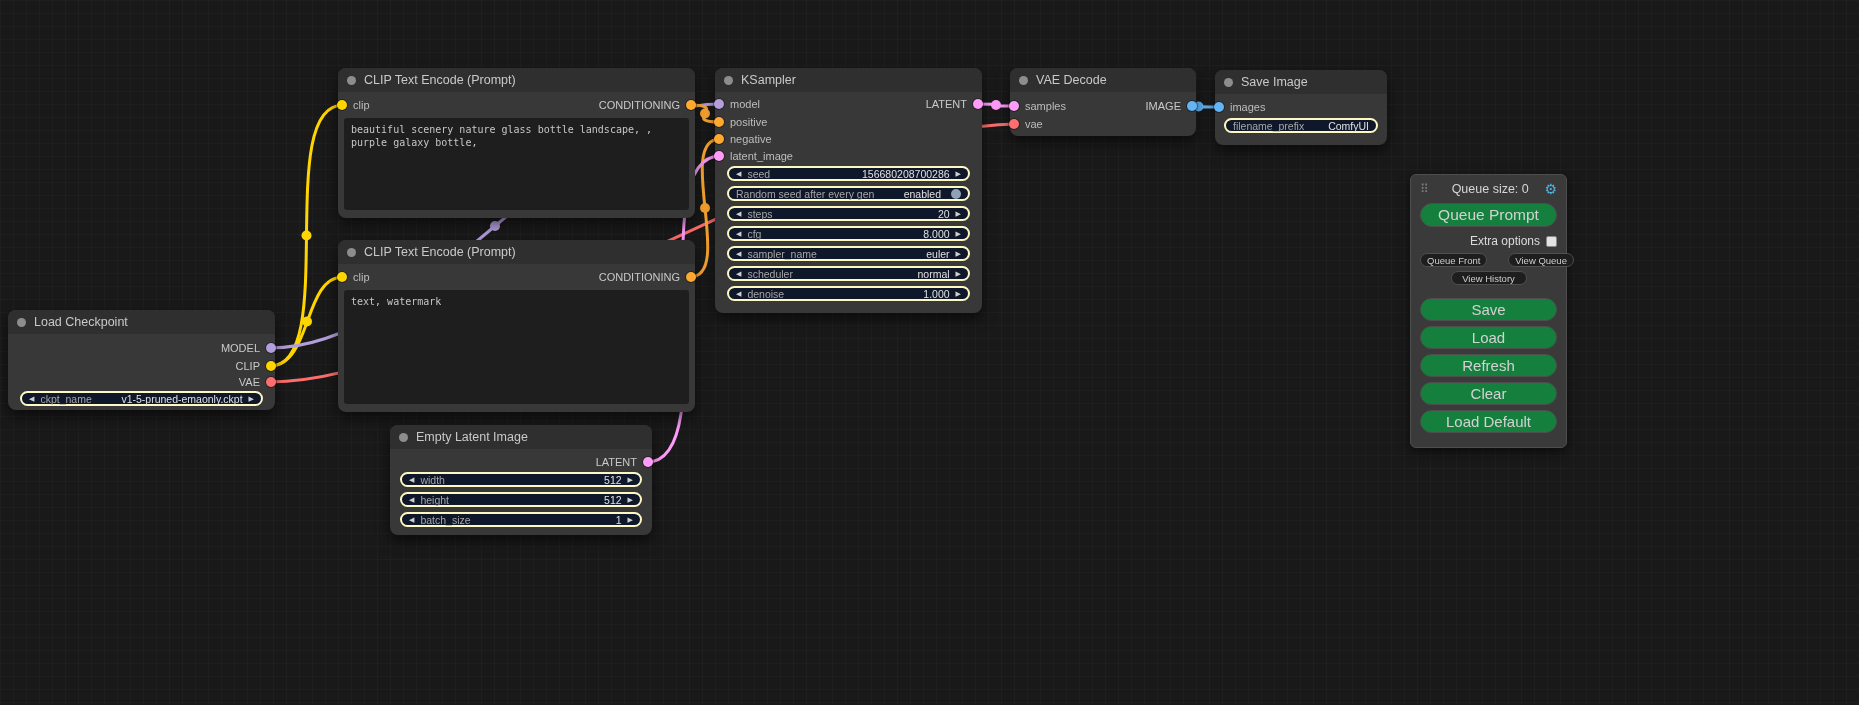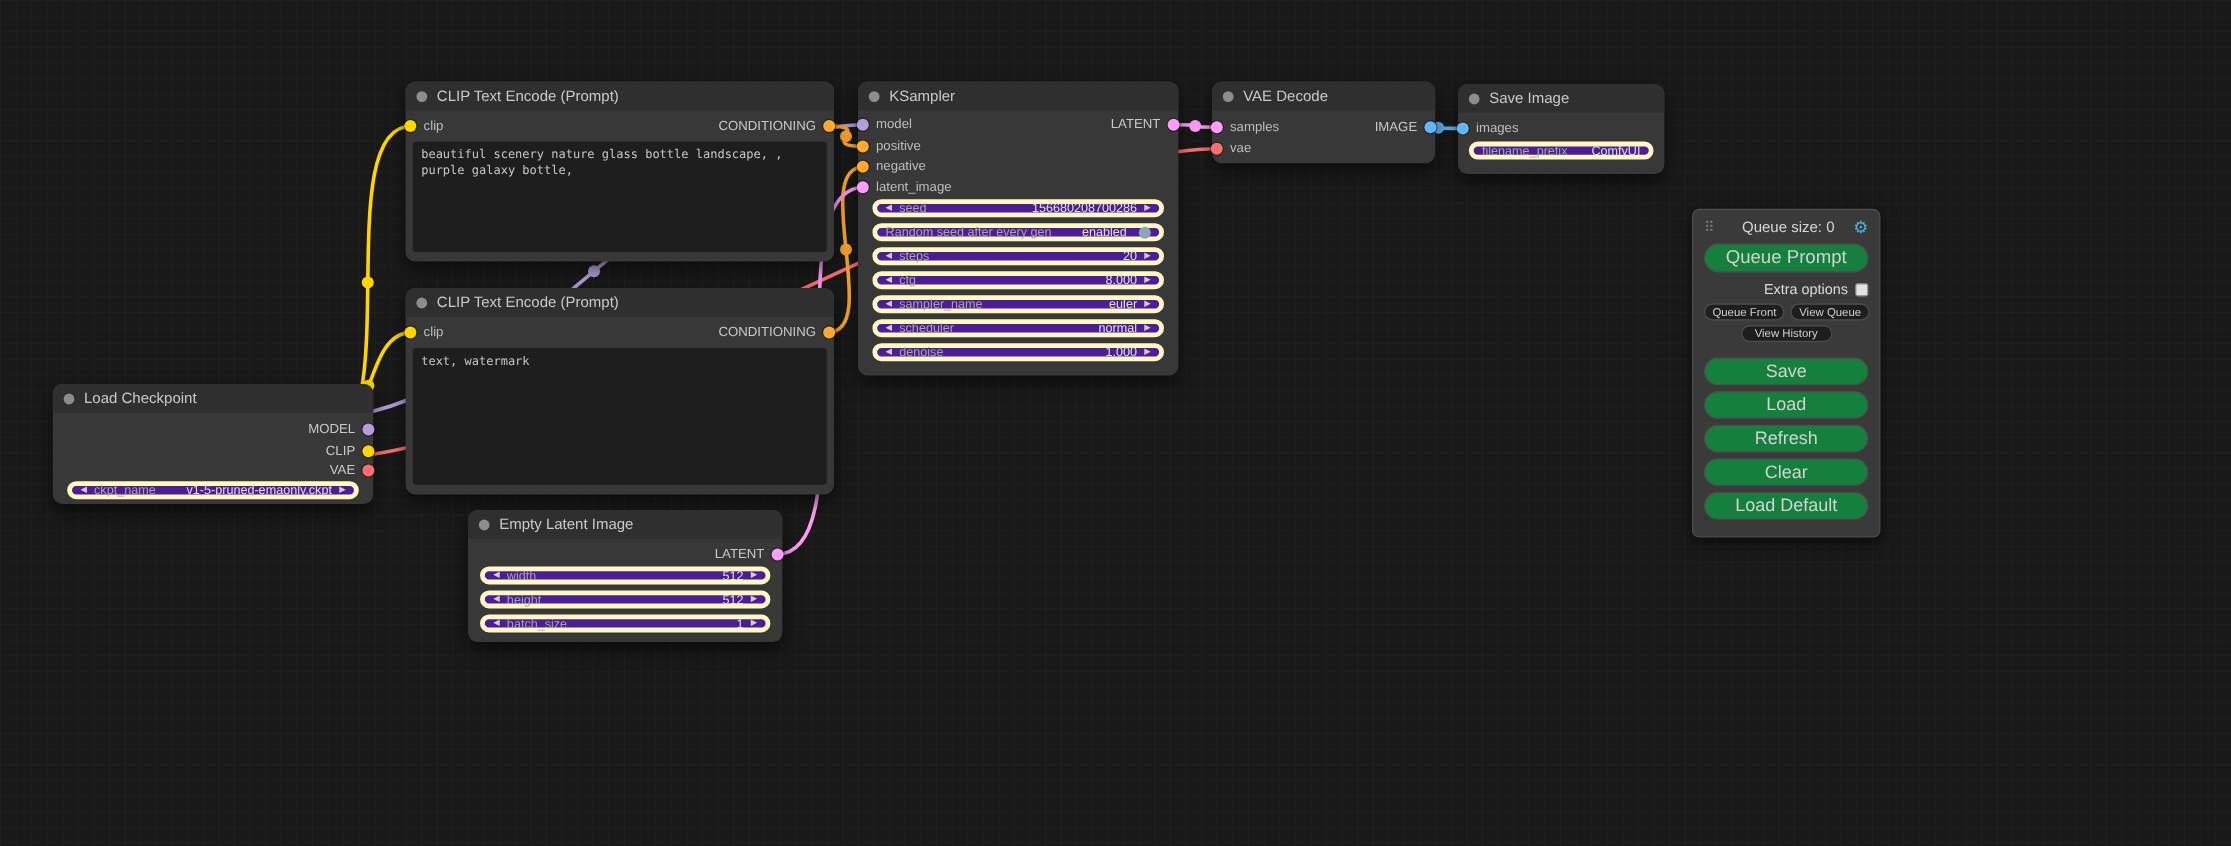--- a/index.html
+++ b/index.html
@@ -30,21 +30,21 @@
 
   .port{position:absolute;width:10px;height:10px;border-radius:50%;box-shadow:0 0 0 1px rgba(0,0,0,0.35);}
   .port.in{left:-1px;}
   .port.out{right:-1px;}
   .plabel{position:absolute;font-size:11px;color:#bdbdbd;line-height:14px;white-space:nowrap;}
   .plabel.in{left:15px;}
   .plabel.out{right:15px;color:#c9c9c9;}
 
   .widget{
     display:flex;align-items:center;height:15px;box-sizing:border-box;
-    background:#4c1d95;border:4px solid #fef9c3;border-radius:8px;
+    background:#0f172a;border:2px solid #fef9c3;border-radius:8px;
     padding:0 7px;gap:6px;font-size:10.5px;margin-bottom:5px;white-space:nowrap;
   }
   .widget .arr{font-size:7px;color:#cfcfcf;line-height:1;}
   .widget .wl{color:#a6a6a6;overflow:hidden;}
   .widget .wv{margin-left:auto;color:#e0e0e0;}
   .widget .knob{width:10px;height:10px;border-radius:50%;flex:none;margin-left:4px;}
   .widgets-abs{position:absolute;left:12px;right:12px;}
 
   .prompt-text{
     position:absolute;left:6px;right:6px;background:#1e1e1e;border-radius:3px;
@@ -64,21 +64,21 @@
   .qp-title{flex:1;text-align:center;color:#d6d6d6;font-size:12.5px;}
   .gear{flex:none;font-size:14px;line-height:1;}
   .qp-btn{
     background:#15803d;border:1px solid #4e4e4e;border-radius:12px;color:#d2d2d2;
     font-size:15px;height:23px;display:flex;align-items:center;justify-content:center;
     margin-bottom:5px;cursor:pointer;font-family:inherit;box-sizing:border-box;
   }
   .qp-btn.big{height:24px;font-size:15.5px;}
   .extra-row{display:flex;align-items:center;justify-content:flex-end;gap:6px;height:14px;margin:2px 0 5px;color:#dcdcdc;font-size:12px;}
   .checkbox{width:11px;height:11px;background:#e3e3e3;border:1px solid #8a8a8a;border-radius:2px;box-sizing:border-box;}
-  .qp-small-row{display:flex;gap:5px;margin-bottom:4px;}
+  .qp-small-row{display:flex;gap:21px;margin-bottom:4px;}
   .qp-btn-sm{
     flex:1;background:#1e1e1e;border:1px solid #4e4e4e;border-radius:8px;color:#cfcfcf;
     font-size:9.5px;height:14px;display:flex;align-items:center;justify-content:center;box-sizing:border-box;white-space:nowrap;
   }
   .qp-small-row.center{justify-content:center;}
   .qp-small-row.center .qp-btn-sm{flex:none;width:76px;}
   .qp-spacer{height:9px;}
 </style>
 </head>
 <body>
@@ -98,21 +98,21 @@
   <circle cx="307" cy="321.5" r="5" fill="#FFD500"></circle>
   <circle cx="495" cy="226" r="5" fill="#B39DDB"></circle>
   <circle cx="642" cy="253" r="5" fill="#FF6E6E"></circle>
   <circle cx="705" cy="113.5" r="5" fill="#FFA931"></circle>
   <circle cx="705" cy="208" r="5" fill="#FFA931"></circle>
   <circle cx="683.5" cy="309" r="5" fill="#FF9CF9"></circle>
   <circle cx="996" cy="105" r="5" fill="#FF9CF9"></circle>
   <circle cx="1198.5" cy="106.5" r="5" fill="#64B5F6"></circle>
 </svg>
 
-<div class="node" style="left:8px;top:320px;width:267px;height:100px;margin-left:36px;">
+<div class="node" style="left:8px;top:310px;width:267px;height:100px;">
   <div class="node-title">
     <span class="collapse-dot"></span>
     <span class="t">Load Checkpoint</span>
   </div>
   <span class="plabel out" style="top:31px;">MODEL</span>
   <span class="port out" style="top: 33px; background: rgb(179, 157, 219);"></span>
   <span class="plabel out" style="top:49px;">CLIP</span>
   <span class="port out" style="top: 51px; background: rgb(255, 213, 0);"></span>
   <span class="plabel out" style="top:65px;">VAE</span>
   <span class="port out" style="top: 67px; background: rgb(255, 110, 110);"></span>

